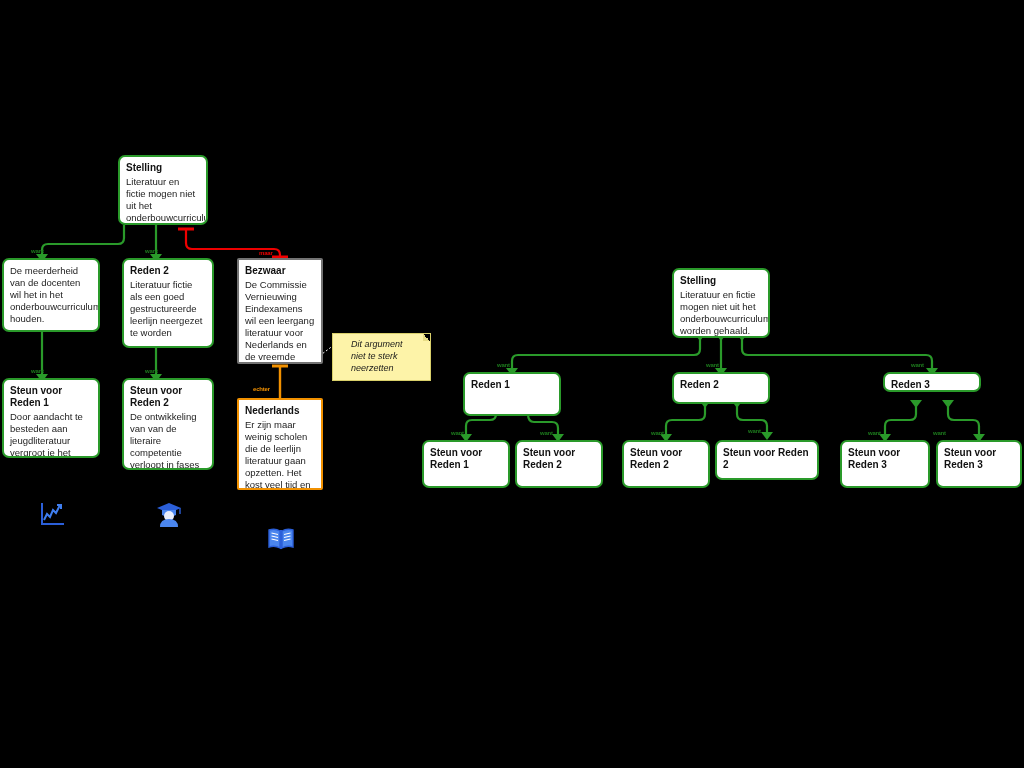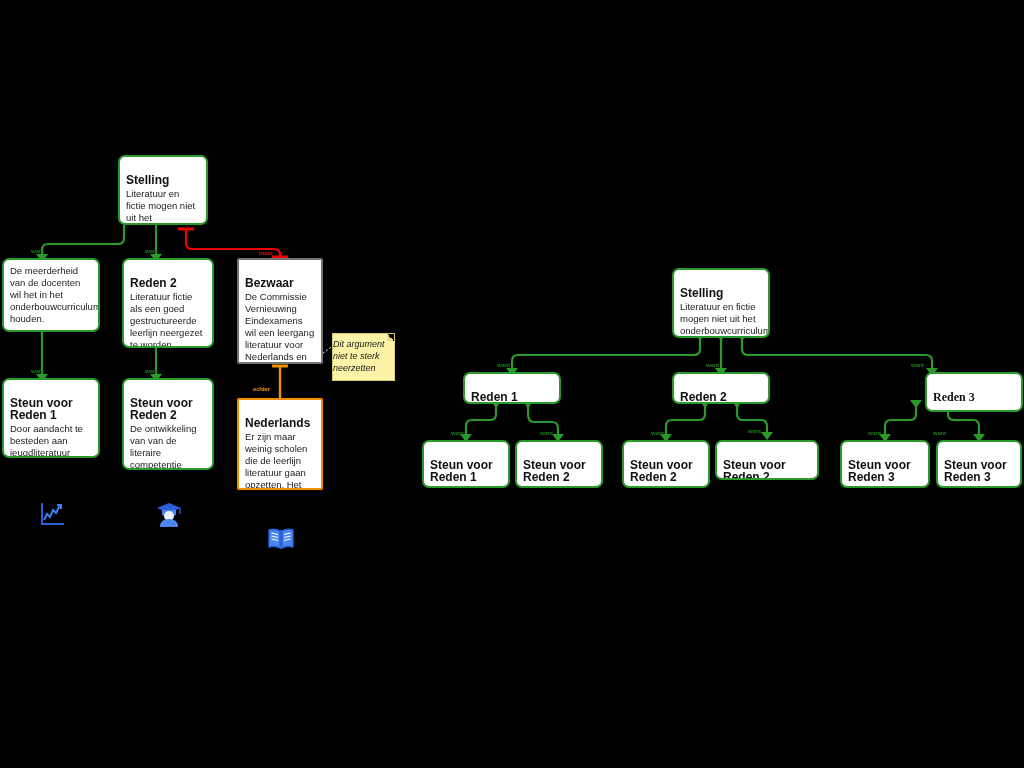--- a/index.html
+++ b/index.html
@@ -3,36 +3,36 @@
 <meta charset="utf-8">
 <style>
   html,body{margin:0;padding:0;background:#000;}
   body{width:1024px;height:768px;position:relative;overflow:hidden;
        font-family:"Liberation Sans","DejaVu Sans",sans-serif;}
   .canvas{position:absolute;left:0;top:0;width:1024px;height:768px;}
   svg.wires{position:absolute;left:0;top:0;width:1024px;height:768px;pointer-events:none;}
 
   .node{position:absolute;background:#fff;border-radius:7px;box-sizing:border-box;
         padding:5px 6px 6px 6px;overflow:hidden;}
-  .node .ttl{font-weight:bold;font-size:12px;color:#111;line-height:12px;
-             margin:12px 0 2px 0;letter-spacing:0;}
+  .node .ttl{font-weight:bold;font-size:10px;color:#111;line-height:12px;
+             margin:0 0 2px 0;letter-spacing:0;}
   .node .bdy{font-size:9.5px;color:#222;line-height:12px;}
   .green{border:2px solid #2a9a2a;}
   .red{border:2px solid #737373;}
   .orange{border:2px solid #f29100;}
   .plain{border:2px solid #2a9a2a;}
 
   .elabel{position:absolute;font-size:6px;font-weight:bold;line-height:7px;
           letter-spacing:-0.2px;}
   .elabel.g{color:#1d7a1d;}
   .elabel.r{color:#ee0000;}
   .elabel.o{color:#f29100;}
 
   .sticky{position:absolute;background:#fdf3a8;border:1px solid #d8cf6a;
-          box-shadow:1px 1px 0 rgba(0,0,0,.35);padding:4px 0;}
+          box-shadow:1px 1px 0 rgba(0,0,0,.35);padding:4px 18px;}
   .sticky .st{font-size:9px;line-height:12px;color:#1a1a1a;font-style:italic;}
   .sticky .fold{position:absolute;right:0;top:0;width:7px;height:7px;
           background:linear-gradient(225deg,#000 0 50%,#e8dd86 50% 100%);}
 
   .icon{position:absolute;}
 </style>
 </head>
 <body>
 
 <div class="canvas">
@@ -158,27 +158,27 @@
   <div class="sticky" style="left:332px;top:333px;width:61px;height:38px;">
     <div class="fold"></div>
     <div class="st">Dit argument niet te sterk neerzetten</div>
   </div>
 
   <div class="node green" style="left:672px;top:268px;width:98px;height:70px;">
     <div class="ttl">Stelling</div>
     <div class="bdy">Literatuur en fictie mogen niet uit het onderbouwcurriculum worden gehaald.</div>
   </div>
 
-  <div class="node green" style="left:463px;top:372px;width:98px;height:32px;">
+  <div class="node green" style="left:463px;top:372px;width:98px;height:44px;">
     <div class="ttl">Reden 1</div>
   </div>
   <div class="node green" style="left:672px;top:372px;width:98px;height:32px;">
     <div class="ttl">Reden 2</div>
   </div>
-  <div class="node green" style="left:925px;top:372px;width:98px;height:40px;font-family:Liberation Serif, serif;">
+  <div class="node green" style="left:883px;top:372px;width:98px;height:20px;">
     <div class="ttl">Reden 3</div>
   </div>
 
   <div class="node green" style="left:422px;top:440px;width:88px;height:48px;">
     <div class="ttl">Steun voor Reden 1</div>
   </div>
   <div class="node green" style="left:515px;top:440px;width:88px;height:48px;">
     <div class="ttl">Steun voor Reden 2</div>
   </div>
   <div class="node green" style="left:622px;top:440px;width:88px;height:48px;">

